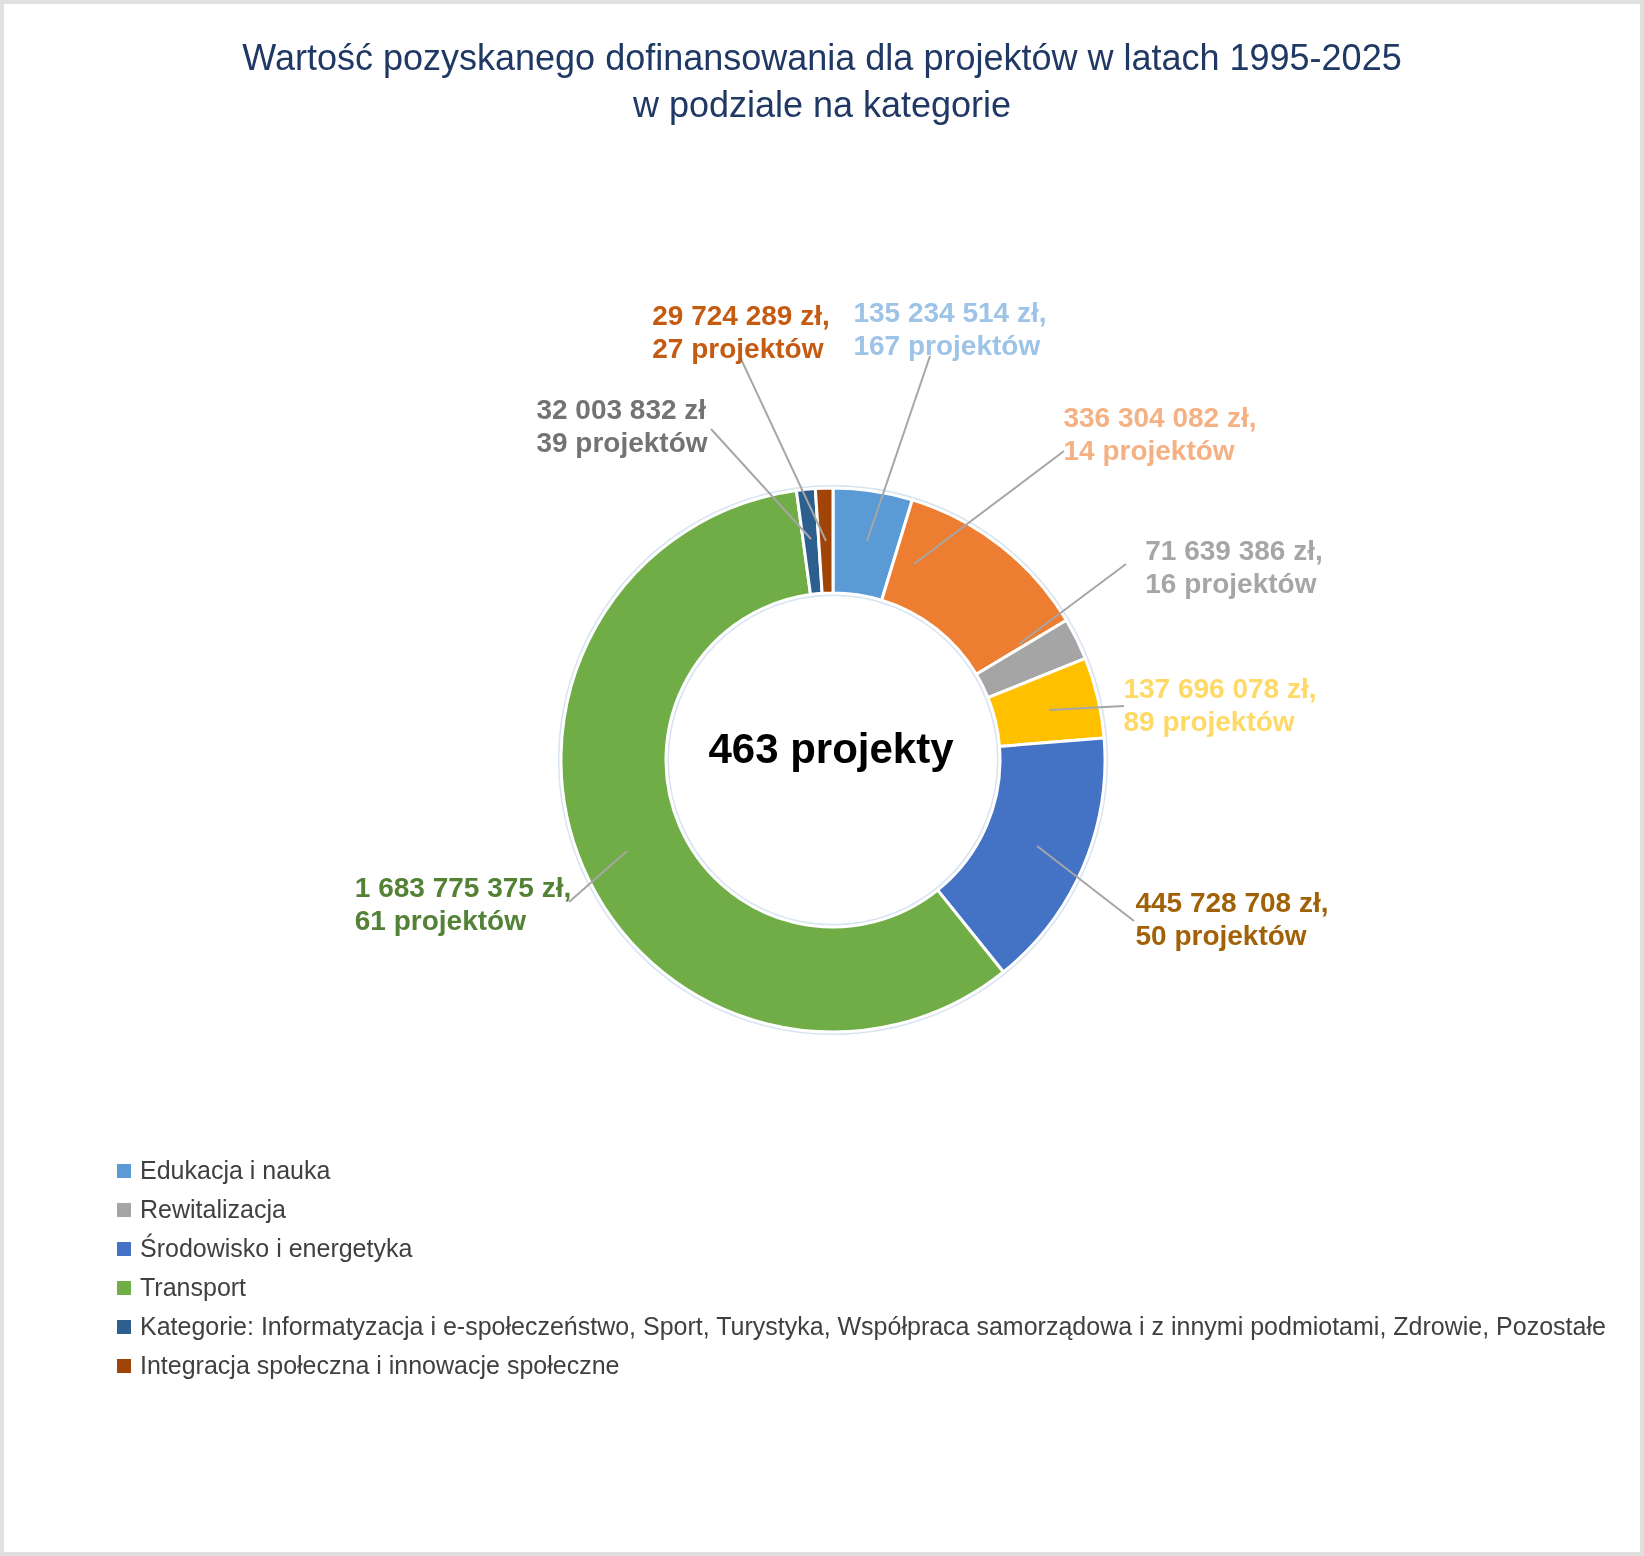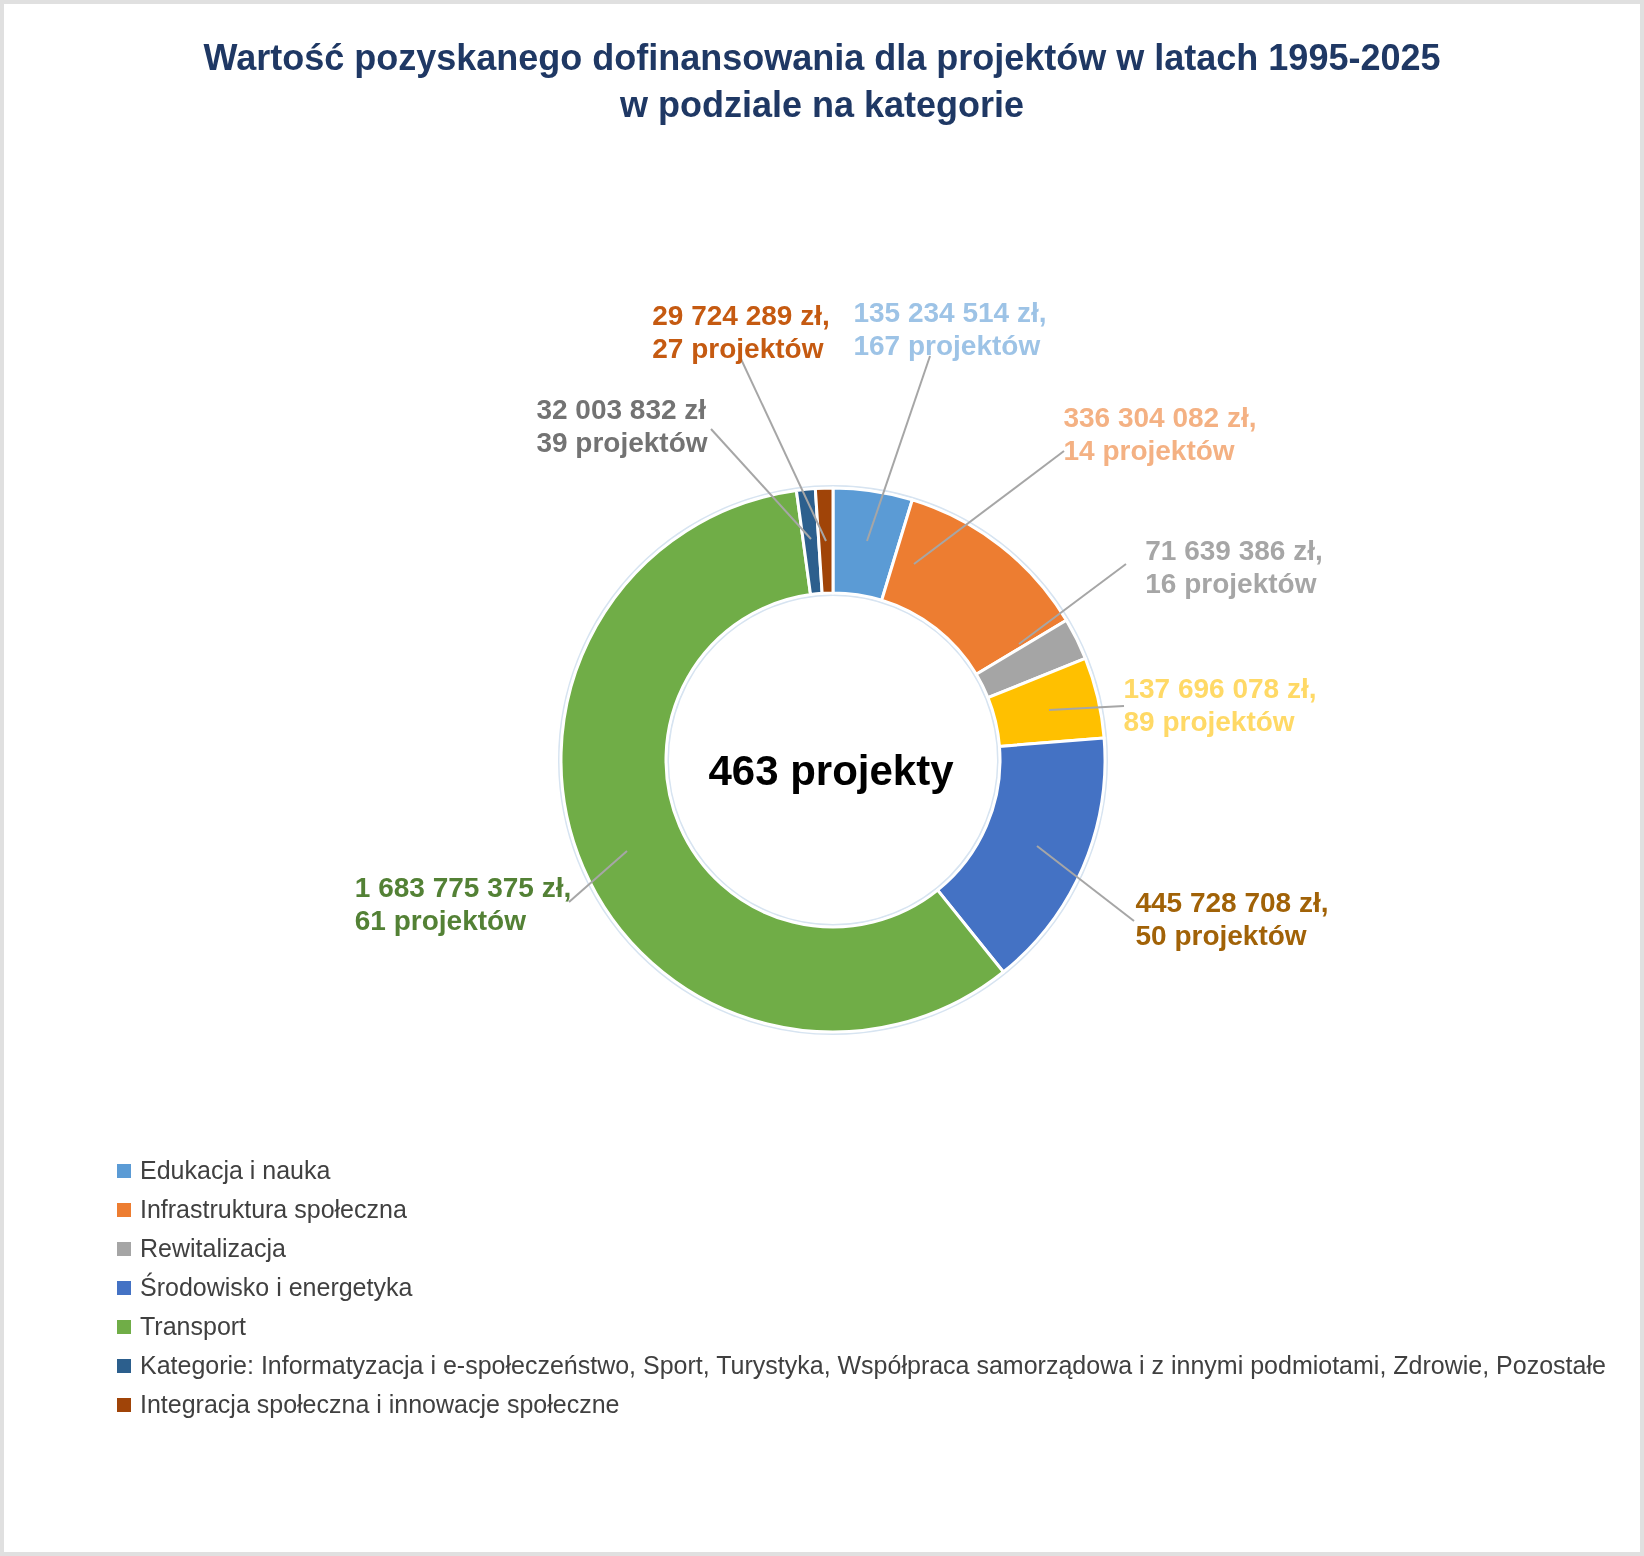--- a/index.html
+++ b/index.html
@@ -10,35 +10,34 @@
     background:#fff;
     border:4px solid var(--border-color,#E0E0E0);
     overflow:hidden;
     font-family:"Liberation Sans", sans-serif;
   }
   .chart-title{
     position:absolute;
     top:30px;left:0;right:0;
     text-align:center;
     font-size:36px;
-    font-weight:bold;
+    font-weight:normal;
     line-height:47px;
     color:var(--title-color,#1F3864);
     white-space:pre-line;
   }
   #donut-svg{position:absolute;left:0;top:0;}
   .center-label{
     position:absolute;
     left:827px;top:745px;
     transform:translate(-50%,-50%);
     font-size:42px;
     font-weight:bold;
     color:var(--center-color,#000);
     white-space:nowrap;
-    margin-top:22px;
   }
   .slice-label{
     position:absolute;
     transform:translate(-50%,-50%);
     font-size:28px;
     font-weight:bold;
     line-height:33px;
     white-space:pre-line;
   }
   .legend{
@@ -111,24 +110,20 @@
     </div>
 
   <div class="center-label">463 projekty</div>
 
   <div class="legend" id="legend">
       <div class="legend-row">
         <span class="legend-marker" style="background: rgb(91, 155, 213);"></span>
         <span class="legend-label">Edukacja i nauka</span>
       </div>
       <div class="legend-row">
-        <span class="legend-marker" style="background: rgb(237, 125, 49);"></span>
-        <span class="legend-label">Infrastruktura społeczna</span>
-      </div>
-      <div class="legend-row">
         <span class="legend-marker" style="background: rgb(165, 165, 165);"></span>
         <span class="legend-label">Rewitalizacja</span>
       </div>
       <div class="legend-row">
         <span class="legend-marker" style="background: rgb(68, 114, 196);"></span>
         <span class="legend-label">Środowisko i energetyka</span>
       </div>
       <div class="legend-row">
         <span class="legend-marker" style="background: rgb(112, 173, 71);"></span>
         <span class="legend-label">Transport</span>

